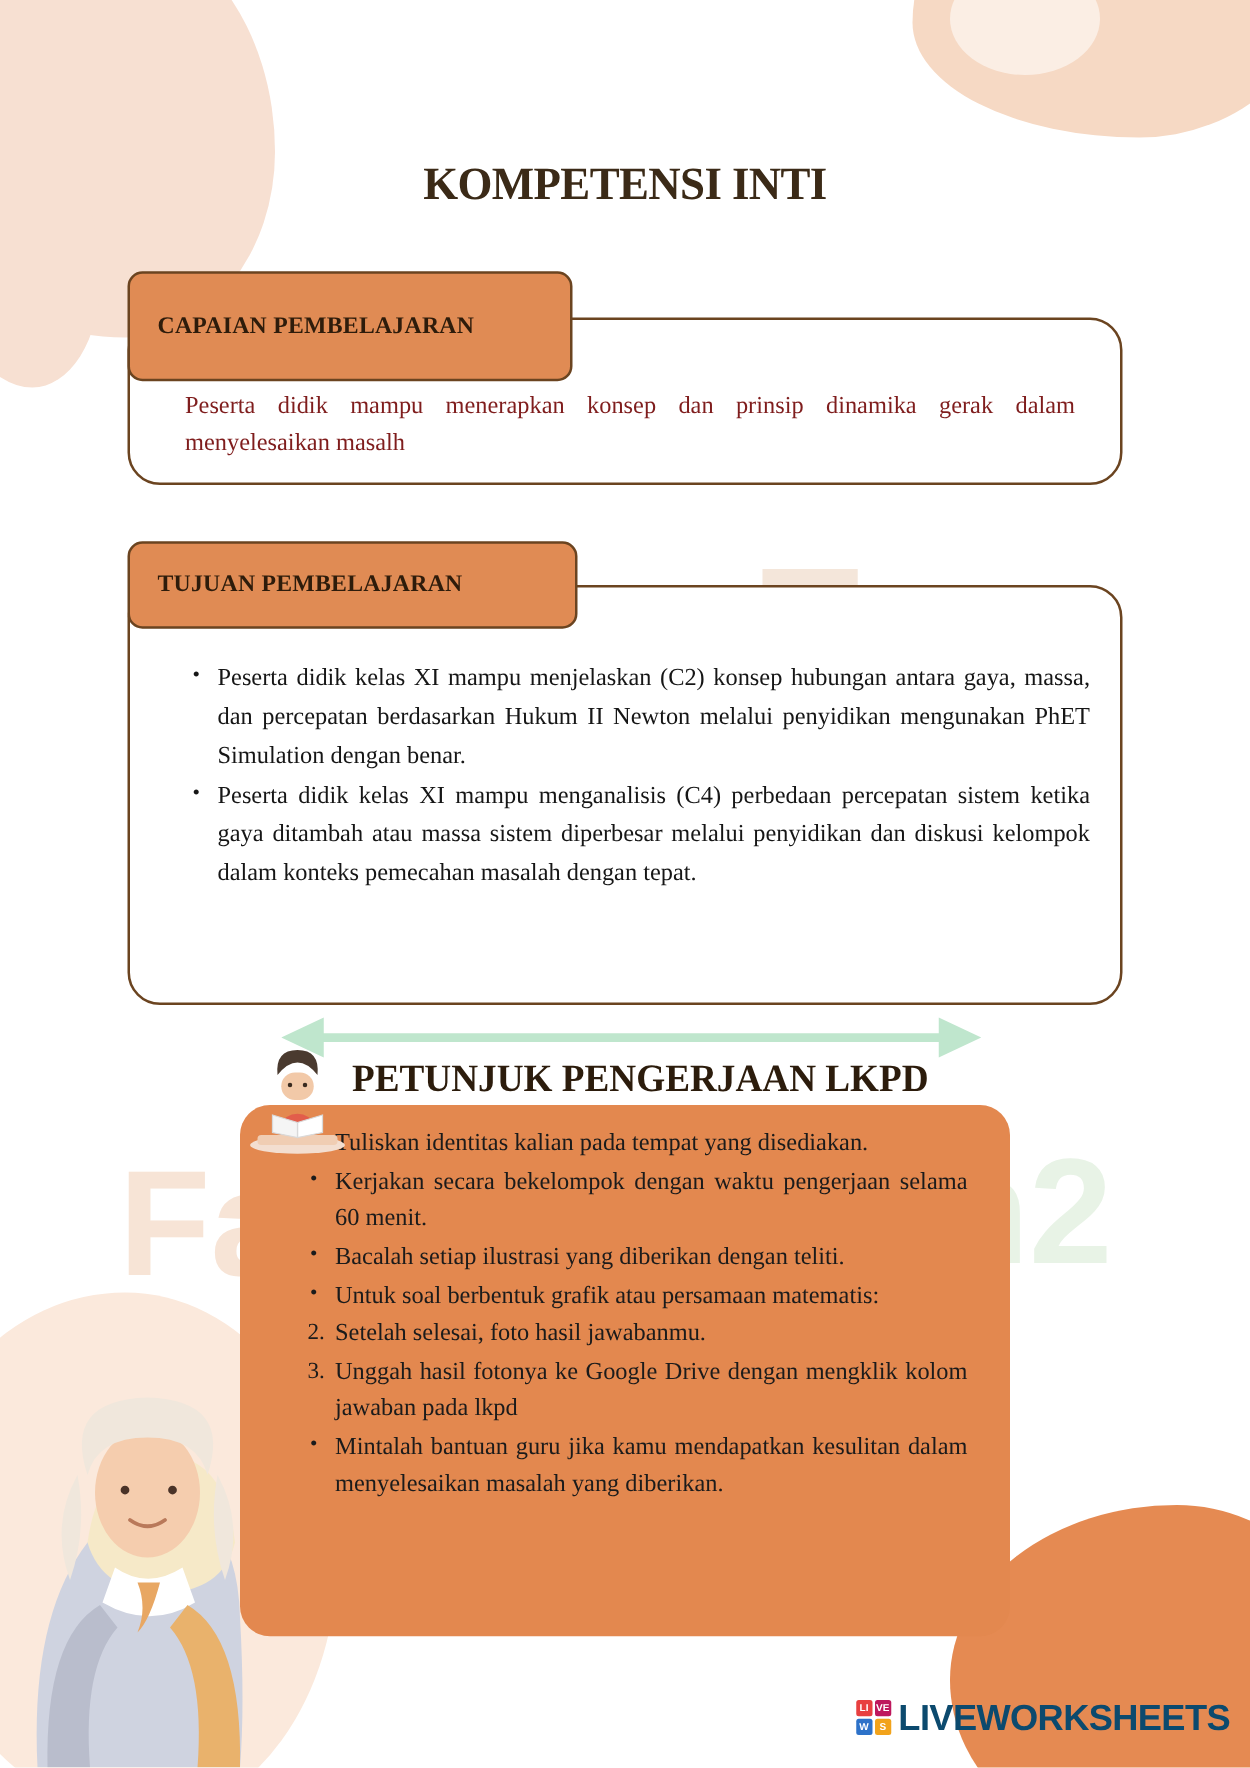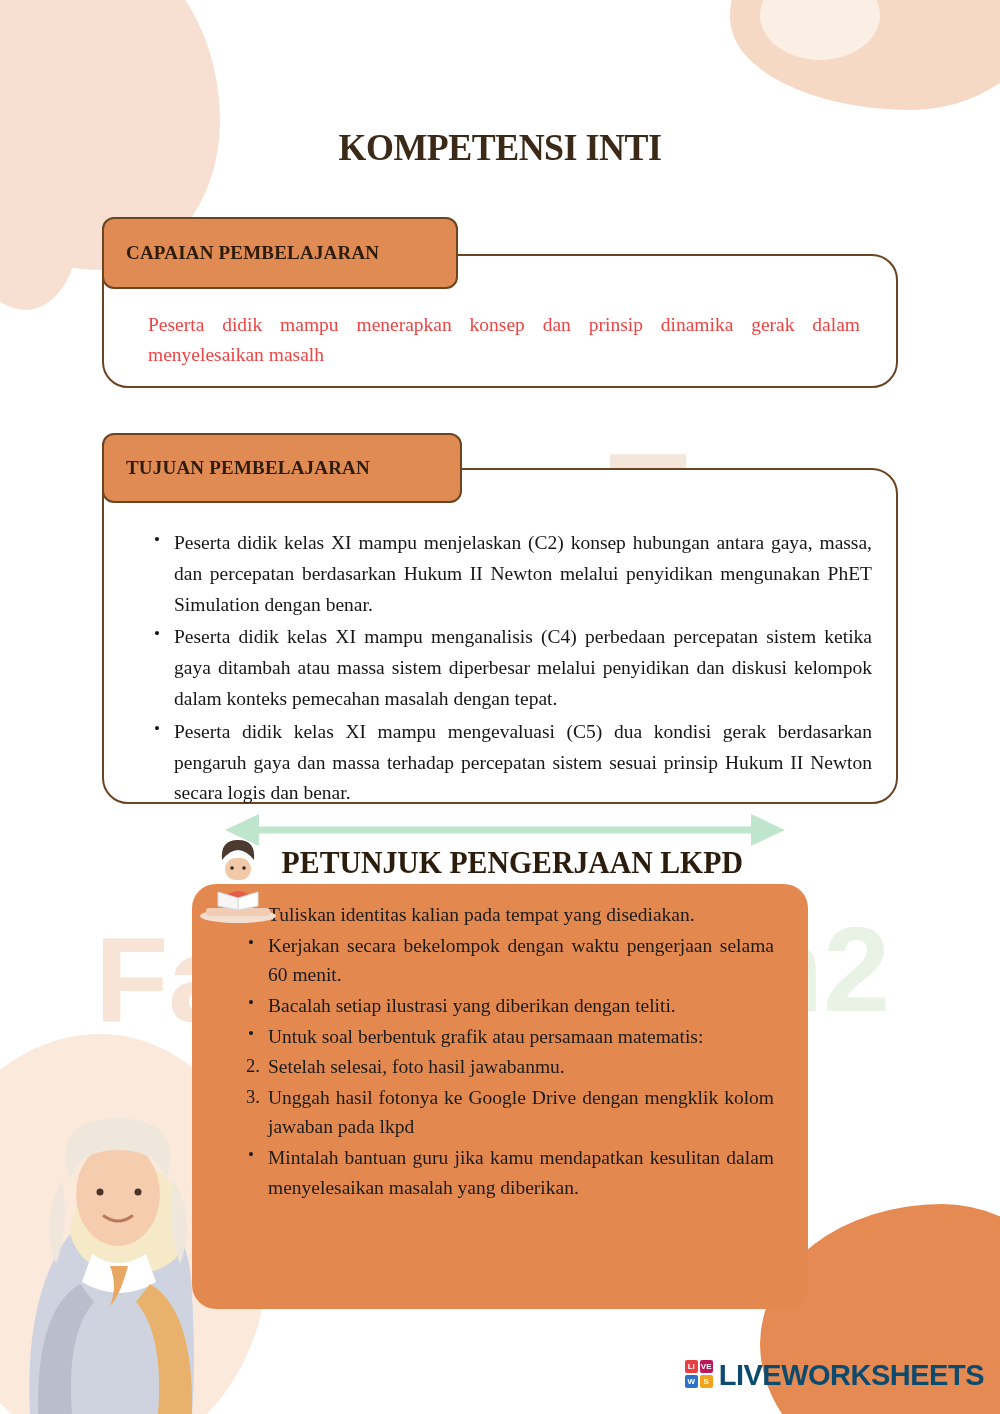--- a/index.html
+++ b/index.html
@@ -99,27 +99,27 @@
     font-weight: 700;
     font-size: 19px;
     letter-spacing: 0.2px;
     display: flex;
     align-items: center;
     padding-left: 22px;
     z-index: 3;
   }
 
   #card-capaian { top: 254px; left: 102px; width: 796px; height: 134px; }
-  #tab-capaian  { top: 217px; left: 102px; width: 356px; height: 72px; }
+  #tab-capaian  { top: 217px; left: 102px; width: 356px; height: 88px; }
   .capaian-body {
     position: absolute;
     top: 310px; left: 148px; width: 712px;
     font-size: 19.5px;
     line-height: 1.55;
-    color: #ef4444;
+    color: #7f1d1d;
     text-align: justify;
     z-index: 4;
   }
 
   #card-tujuan { top: 468px; left: 102px; width: 796px; height: 336px; }
   #tab-tujuan  { top: 433px; left: 102px; width: 360px; height: 70px; }
 
   .tujuan-list {
     position: absolute;
     top: 528px; left: 150px; width: 722px;
@@ -250,21 +250,20 @@
 
   <div class="card" id="card-capaian"></div>
   <div class="card-tab" id="tab-capaian">CAPAIAN PEMBELAJARAN</div>
   <div class="capaian-body">Peserta didik mampu menerapkan konsep dan prinsip dinamika gerak dalam menyelesaikan masalh</div>
 
   <div class="card" id="card-tujuan"></div>
   <div class="card-tab" id="tab-tujuan">TUJUAN PEMBELAJARAN</div>
   <ul class="tujuan-list" id="tujuan-list">
       <li>Peserta didik kelas XI mampu menjelaskan (C2) konsep hubungan antara gaya, massa, dan percepatan berdasarkan Hukum II Newton melalui penyidikan mengunakan PhET Simulation dengan benar.</li>
       <li>Peserta didik kelas XI mampu menganalisis (C4) perbedaan percepatan sistem ketika gaya ditambah atau massa sistem diperbesar melalui penyidikan dan diskusi kelompok dalam konteks pemecahan masalah dengan tepat.</li>
-      <li>Peserta didik kelas XI mampu mengevaluasi (C5) dua kondisi gerak berdasarkan pengaruh gaya dan massa terhadap percepatan sistem sesuai prinsip Hukum II Newton secara logis dan benar.</li>
     </ul>
 
   <div class="petunjuk-box"></div>
   <div class="petunjuk-title">PETUNJUK PENGERJAAN LKPD</div>
   <ul class="petunjuk-list" id="petunjuk-list">
       <li class="bullet">Tuliskan identitas kalian pada tempat yang disediakan.</li>
       <li class="bullet">Kerjakan secara bekelompok dengan waktu pengerjaan selama 60 menit.</li>
       <li class="bullet">Bacalah setiap ilustrasi yang diberikan dengan teliti.</li>
       <li class="bullet">Untuk soal berbentuk grafik atau persamaan matematis:</li>
       <li class="num" data-num="2.">Setelah selesai, foto hasil jawabanmu.</li>

